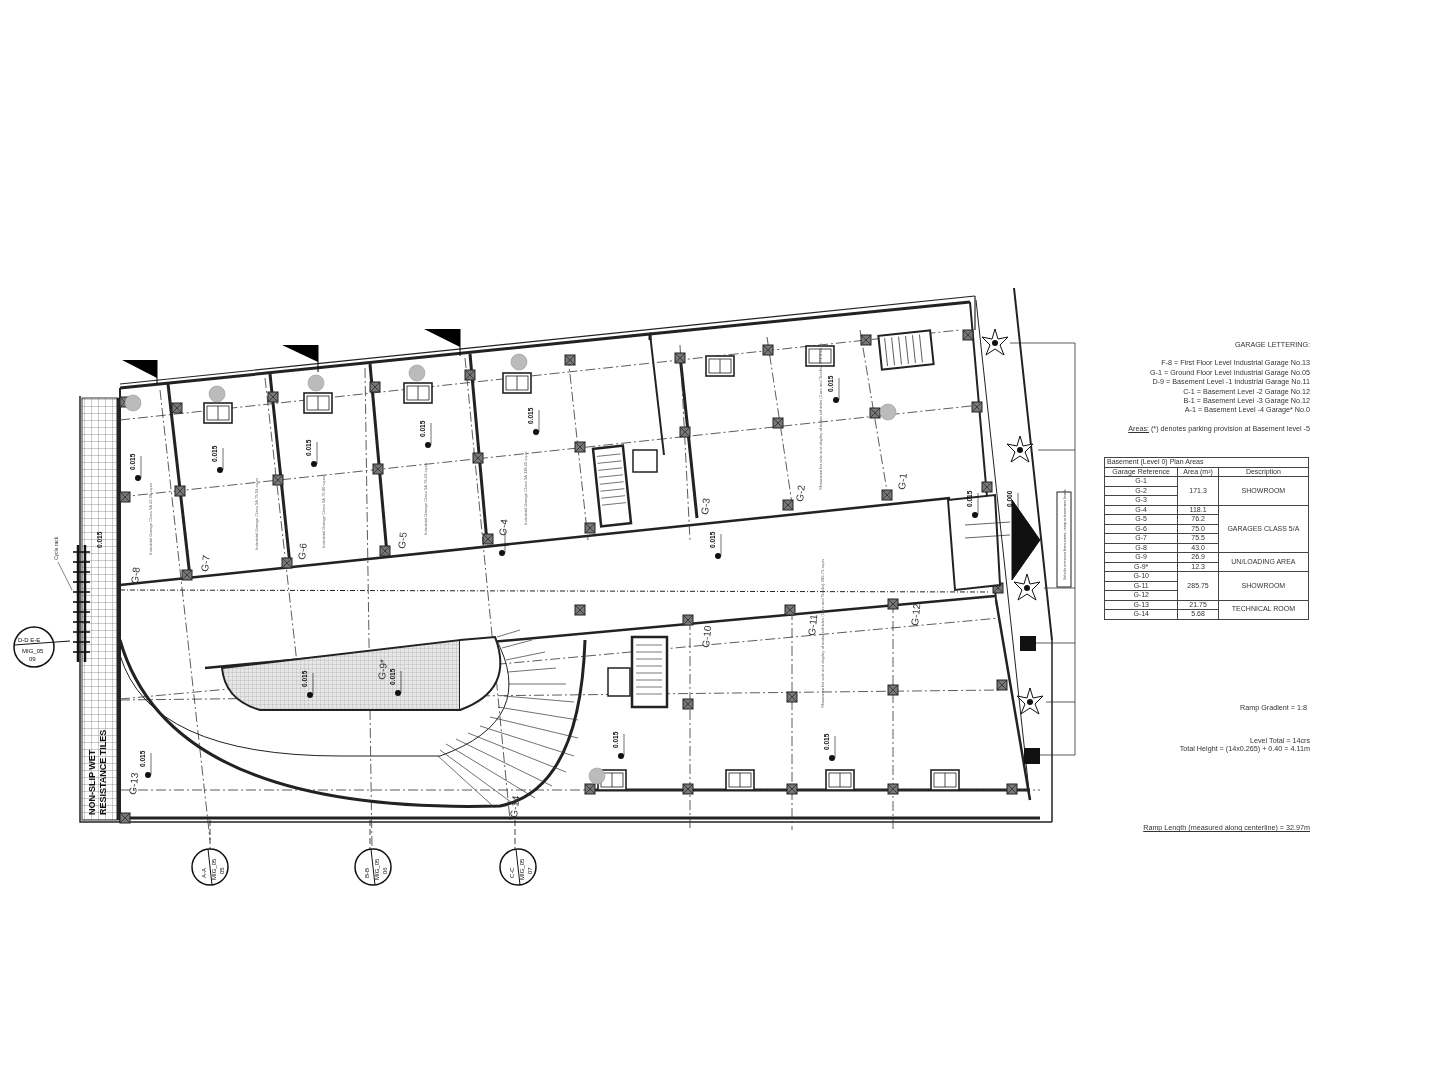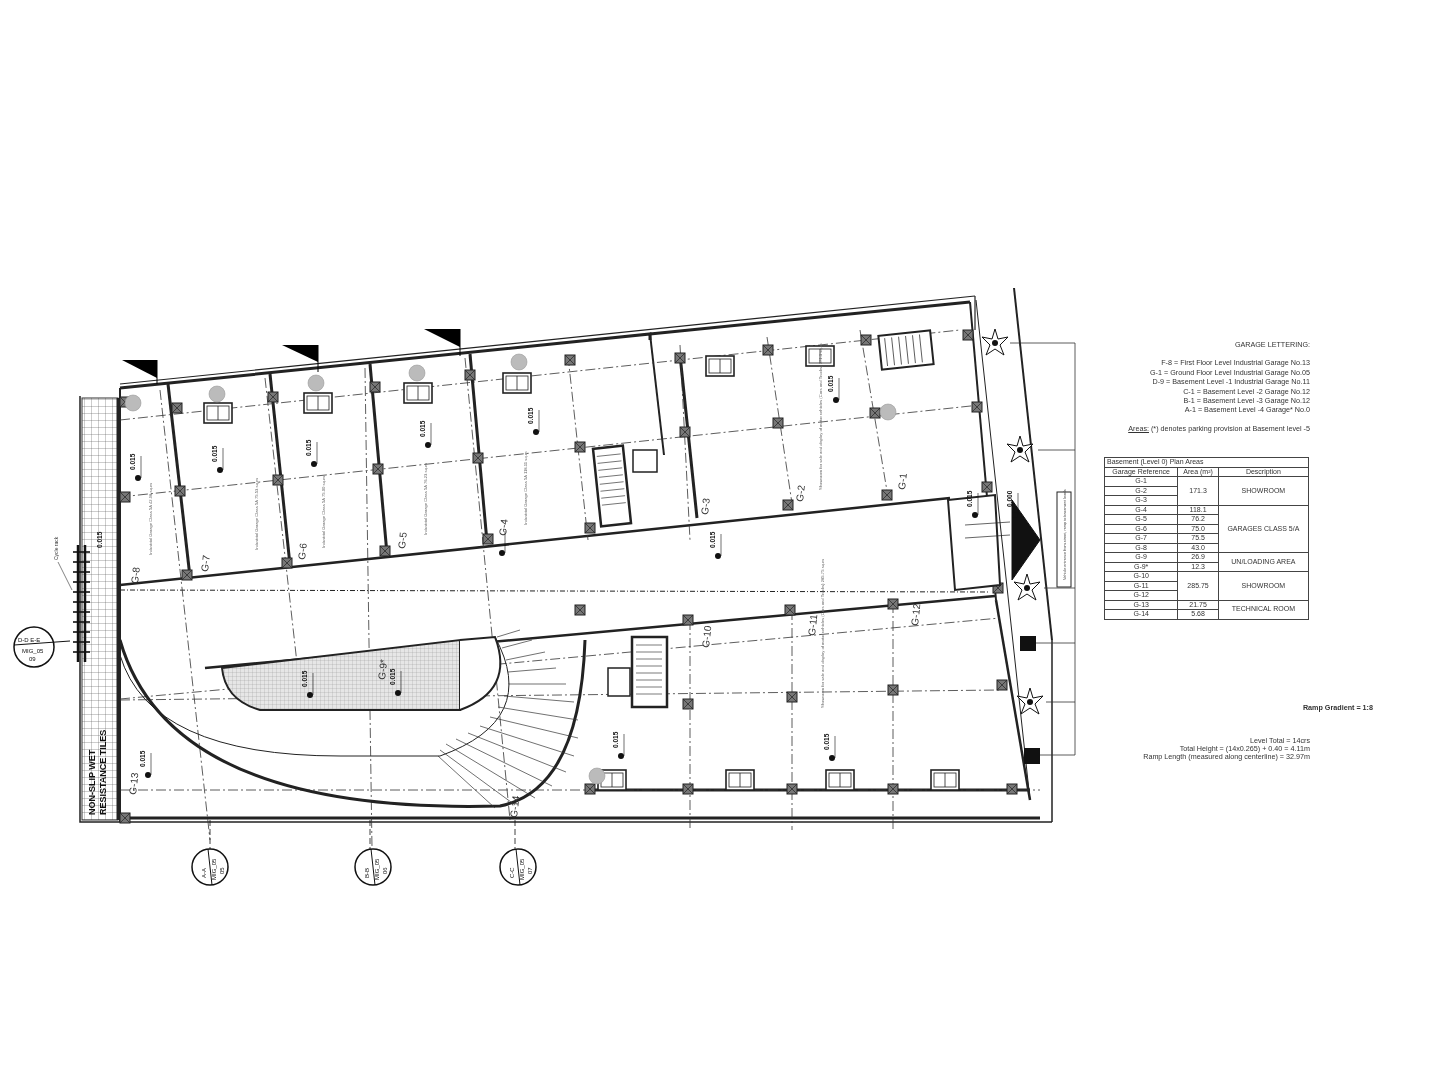--- a/index.html
+++ b/index.html
@@ -468,16 +468,16 @@
         <td>21.75</td>
         <td rowspan="2">TECHNICAL ROOM</td>
       </tr>
   <tr>
         <td>G-14</td>
         <td>5.68</td>
       </tr>
 </tbody>
   </table>
 
-<div class="calc" style="left:1216px;top:703px;width:157px;font-weight:bold;">Ramp Gradient = 1:8</div>
+<div class="calc" style="left:1150px;top:703px;width:157px;">Ramp Gradient = 1:8</div>
 <div class="calc" style="left:1150px;top:736px;width:160px;">Level Total = 14crs</div>
 <div class="calc" style="left:1110px;top:744px;width:200px;">Total Height = (14x0.265) + 0.40 = 4.11m</div>
-<div class="calc" style="left:1100px;top:752px;width:210px;">Ramp Length (measured along centerline) = 32.97m</div>
+<div class="calc" style="left:1100px;top:823px;width:210px;text-decoration:underline;">Ramp Length (measured along centerline) = 32.97m</div>
 
 </body></html>

